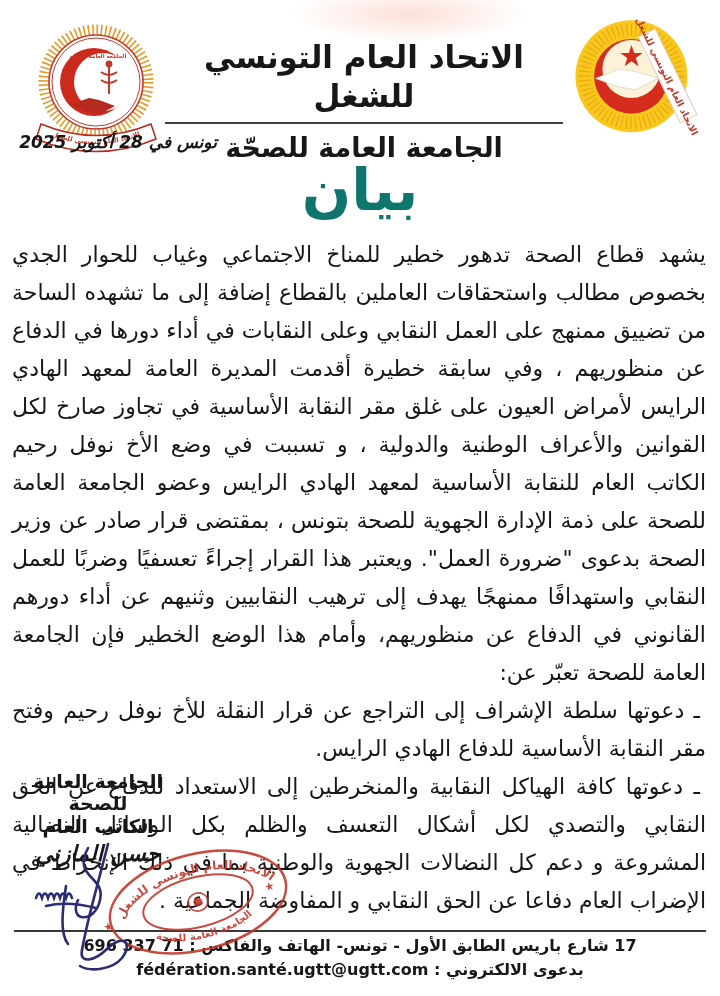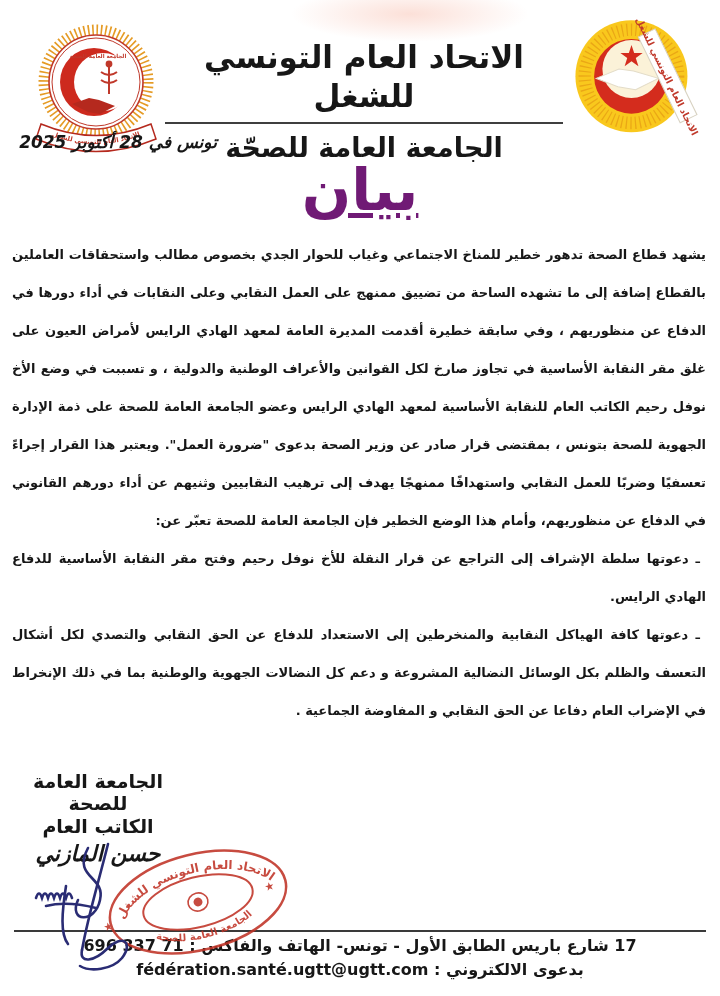--- a/index.html
+++ b/index.html
@@ -16,21 +16,21 @@
   .head-center{position:absolute;left:158px;top:38px;width:412px;text-align:center;}
   .org-title{font-size:31px;font-weight:bold;letter-spacing:-1px;line-height:1.25;}
   .head-rule{width:398px;height:0;border-top:2px solid #3f3f3f;margin:6px auto 8px auto;}
   .sub-title{font-size:27px;font-weight:bold;}
   .date-line{position:absolute;left:8px;top:132px;width:220px;direction:rtl;
     font-size:17px;font-weight:bold;font-style:italic;text-align:center;}
   
   .stmt-title{position:absolute;left:0;top:156px;width:100%;text-align:center;
     font-size:58px;font-weight:bold;color:#d2330b;}
   .content{position:absolute;right:14px;top:236px;width:694px;
-    font-size:13px;font-weight:bold;line-height:38px;text-align:justify;}
+    font-size:22px;font-weight:normal;line-height:38px;text-align:justify;}
   .content p{margin:0;}
   .content p.bullet{text-indent:6px;}
   
   .sig-block{position:absolute;left:2px;top:770px;width:192px;text-align:center;}
   .sig-org{font-size:19px;font-weight:bold;}
   .sig-role{font-size:19px;font-weight:bold;margin-top:1px;}
   .sig-name{font-size:22px;font-weight:bold;font-style:italic;margin-top:4px;}
   .sig-scrawl{position:absolute;left:22px;top:842px;width:140px;height:150px;z-index:3;}
   .stamp{position:absolute;left:100px;top:846px;width:196px;height:112px;z-index:2;}
   
@@ -84,21 +84,21 @@
   </svg>
 
   <div class="head-center">
     <div class="org-title">الاتحاد العام التونسي للشغل</div>
     <div class="head-rule"></div>
     <div class="sub-title">الجامعة العامة للصحّة</div>
   </div>
 
   <div class="date-line">تونس في 28 أكتوبر 2025</div>
 
-  <div class="stmt-title" style="color: #701a75; text-decoration: underline;">بيان</div>
+  <div class="stmt-title" style="color: #0f766e;">بيان</div>
 
   <div class="content">
     <p>يشهد قطاع الصحة  تدهور خطير للمناخ الاجتماعي وغياب للحوار الجدي بخصوص مطالب واستحقاقات العاملين بالقطاع  إضافة إلى ما تشهده الساحة من تضييق ممنهج على العمل النقابي وعلى النقابات في أداء دورها في الدفاع عن منظوريهم ، وفي سابقة خطيرة  أقدمت المديرة العامة لمعهد الهادي الرايس لأمراض العيون على غلق مقر النقابة الأساسية   في تجاوز صارخ لكل القوانين والأعراف الوطنية والدولية ، و تسببت في وضع الأخ نوفل رحيم الكاتب العام للنقابة الأساسية لمعهد الهادي الرايس وعضو الجامعة العامة للصحة على ذمة الإدارة الجهوية للصحة بتونس ، بمقتضى قرار صادر عن وزير الصحة  بدعوى "ضرورة العمل". ويعتبر هذا القرار إجراءً تعسفيًا وضربًا للعمل النقابي واستهدافًا ممنهجًا يهدف إلى ترهيب النقابيين وثنيهم عن أداء دورهم القانوني في الدفاع عن منظوريهم، وأمام هذا الوضع الخطير فإن الجامعة العامة للصحة تعبّر عن:</p>
     <p class="bullet">ـ دعوتها سلطة الإشراف إلى التراجع عن  قرار النقلة  للأخ نوفل رحيم وفتح مقر النقابة الأساسية للدفاع الهادي الرايس.</p>
     <p class="bullet">ـ دعوتها كافة الهياكل النقابية والمنخرطين إلى الاستعداد للدفاع عن الحق النقابي والتصدي لكل أشكال التعسف والظلم بكل الوسائل النضالية المشروعة و دعم كل النضالات الجهوية والوطنية بما في ذلك الإنخراط في الإضراب العام دفاعا عن الحق النقابي و المفاوضة الجماعية .</p>
   </div>
 
   <div class="sig-block">
     <div class="sig-org">الجامعة العامة للصحة</div>
     <div class="sig-role">الكاتب العام</div>

